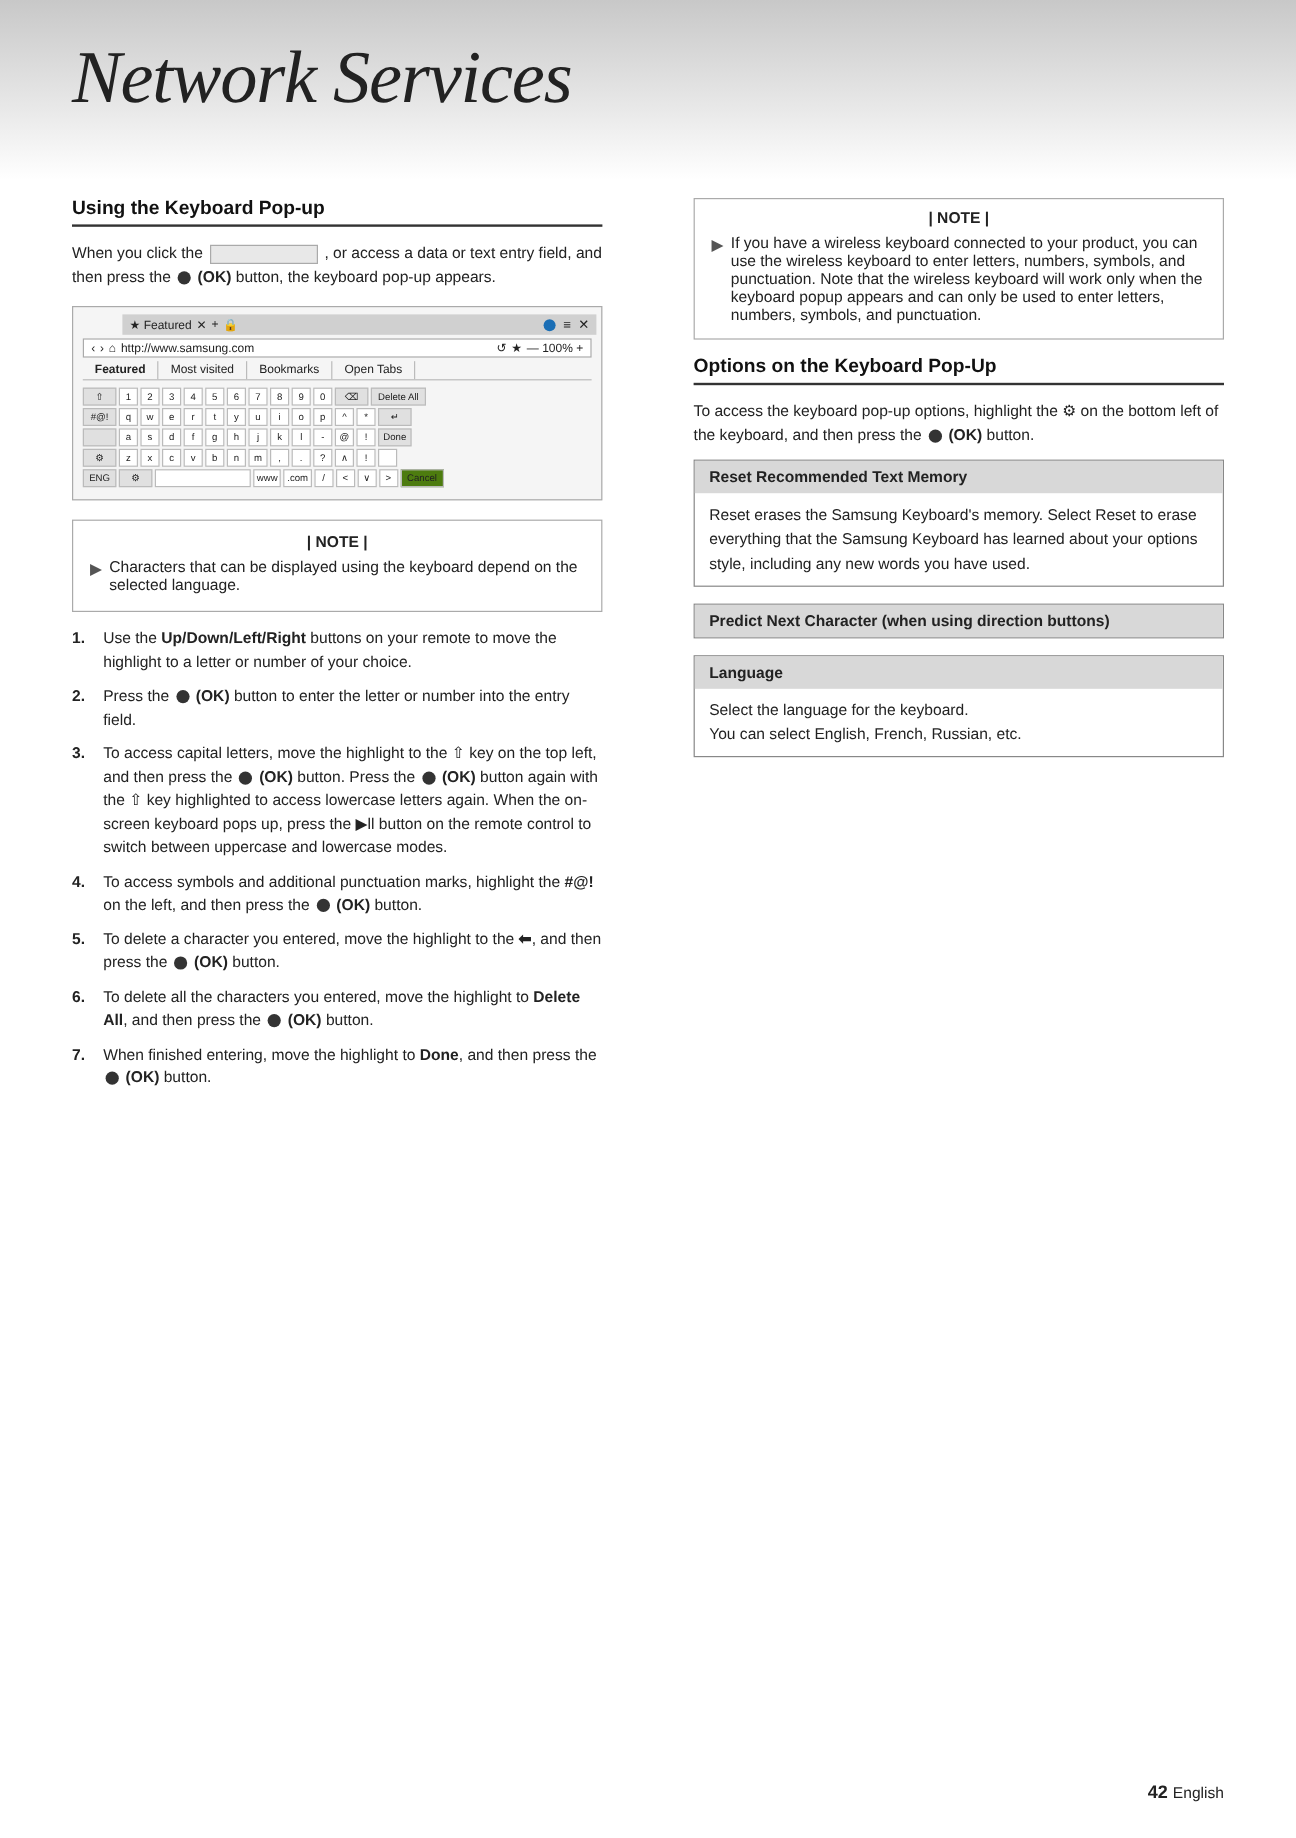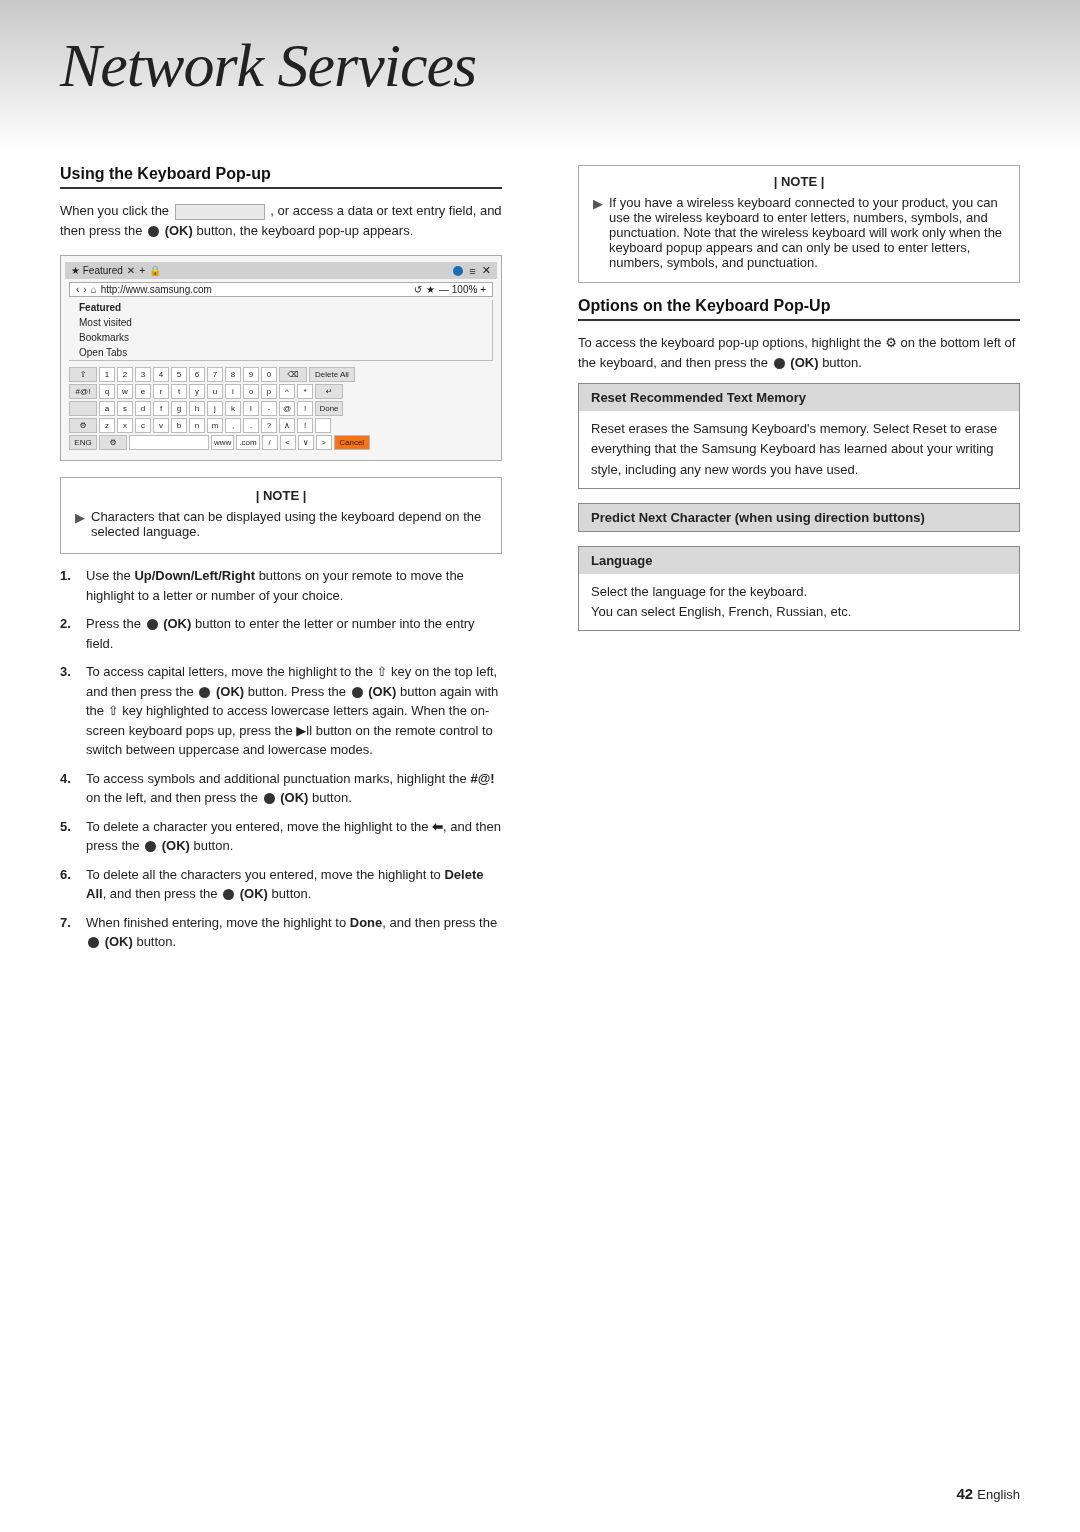--- a/index.html
+++ b/index.html
@@ -78,20 +78,21 @@
       font-size: 10px;
     }
     .kb-top-bar {
       display: flex;
       align-items: center;
       justify-content: space-between;
       background: #d0d0d0;
       padding: 2px 6px;
       margin-bottom: 3px;
       font-size: 10px;
+      margin-left: 37px;
     }
     .kb-top-bar-left {
       display: flex;
       align-items: center;
       gap: 4px;
     }
     .kb-top-bar-right {
       display: flex;
       align-items: center;
       gap: 6px;
@@ -113,21 +114,20 @@
       padding: 1px 6px;
       font-size: 10px;
       gap: 4px;
     }
     .kb-nav-tabs {
       display: flex;
       gap: 0;
       margin: 0 4px 4px 4px;
       font-size: 10px;
       border-bottom: 1px solid #bbb;
-      flex-direction: column;
     }
     .kb-tab {
       padding: 2px 10px;
       border-right: 1px solid #bbb;
       color: #222;
     }
     .kb-tab.active {
       font-weight: bold;
     }
     .kb-keys-area {
@@ -147,21 +147,21 @@
       display: flex;
       align-items: center;
       justify-content: center;
       font-size: 8px;
       color: #222;
       padding: 0 2px;
     }
     .kb-key.special { background: #e0e0e0; min-width: 28px; font-size: 8px; }
     .kb-key.del { background: #e0e0e0; min-width: 46px; font-size: 8px; }
     .kb-key.done-btn { background: #e0e0e0; min-width: 28px; }
-    .kb-key.cancel-btn { background: #f97316; min-width: 36px; }
+    .kb-key.cancel-btn { background: #4d7c0f; min-width: 36px; }
     .kb-key.space { min-width: 80px; background: #fff; }
     
     .note-box {
       border: 1px solid #aaa;
       padding: 10px 14px;
       margin: 12px 0;
       font-size: 13px;
     }
     .note-title {
       font-weight: bold;
@@ -462,21 +462,21 @@
 
       <p class="body-text">
         <span>To access the keyboard pop-up options, highlight the ⚙ on the bottom left of the keyboard, and then press the</span>
         <span class="circle-bullet"></span>
         <strong>(OK)</strong>
         <span>button.</span>
       </p>
 
       <div class="subsection-box">
         <div class="subsection-header">Reset Recommended Text Memory</div>
-        <div class="subsection-body">Reset erases the Samsung Keyboard's memory. Select Reset to erase everything that the Samsung Keyboard has learned about your writing style, including any new words you have used.</div>
+        <div class="subsection-body">Reset erases the Samsung Keyboard's memory. Select Reset to erase everything that the Samsung Keyboard has learned about your options style, including any new words you have used.</div>
       </div>
 
       <div class="subsection-box">
         <div class="subsection-header">Predict Next Character (when using direction buttons)</div>
       </div>
 
       <div class="subsection-box">
         <div class="subsection-header">Language</div>
         <div class="subsection-body">
           <span>Select the language for the keyboard.<br>You can select English, French, Russian, etc.</span>

